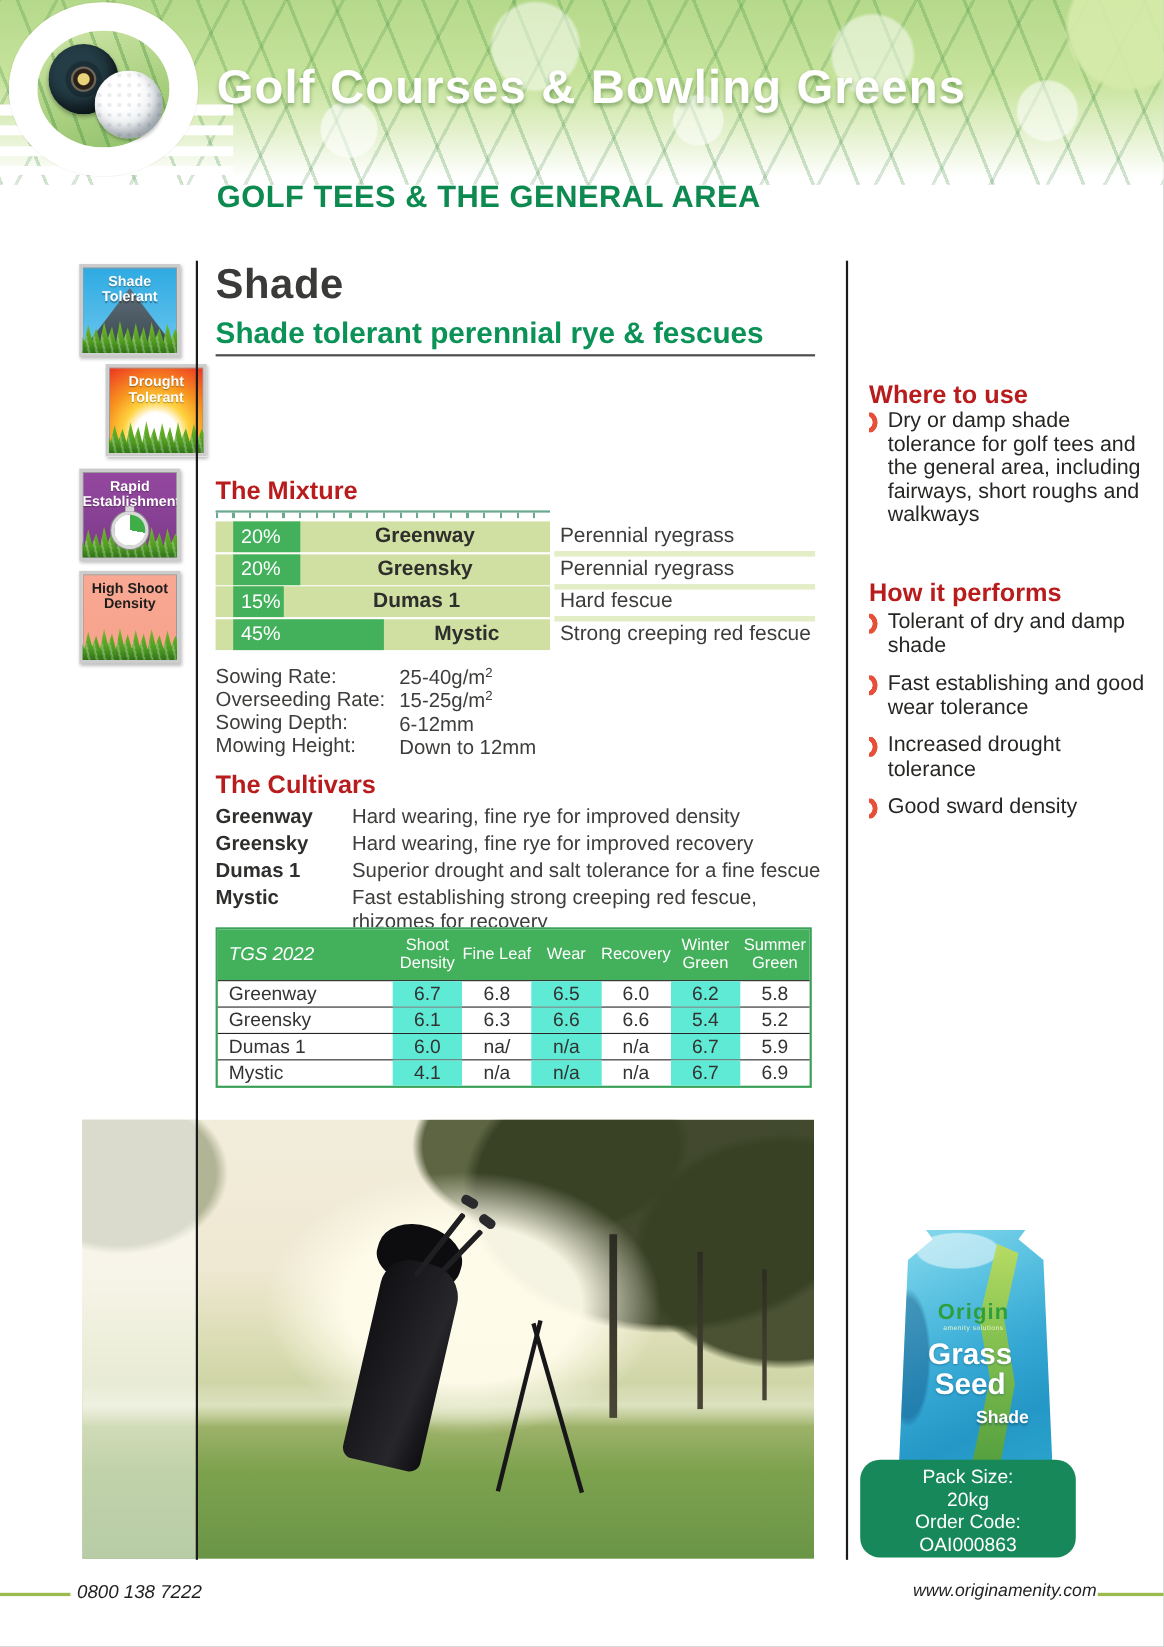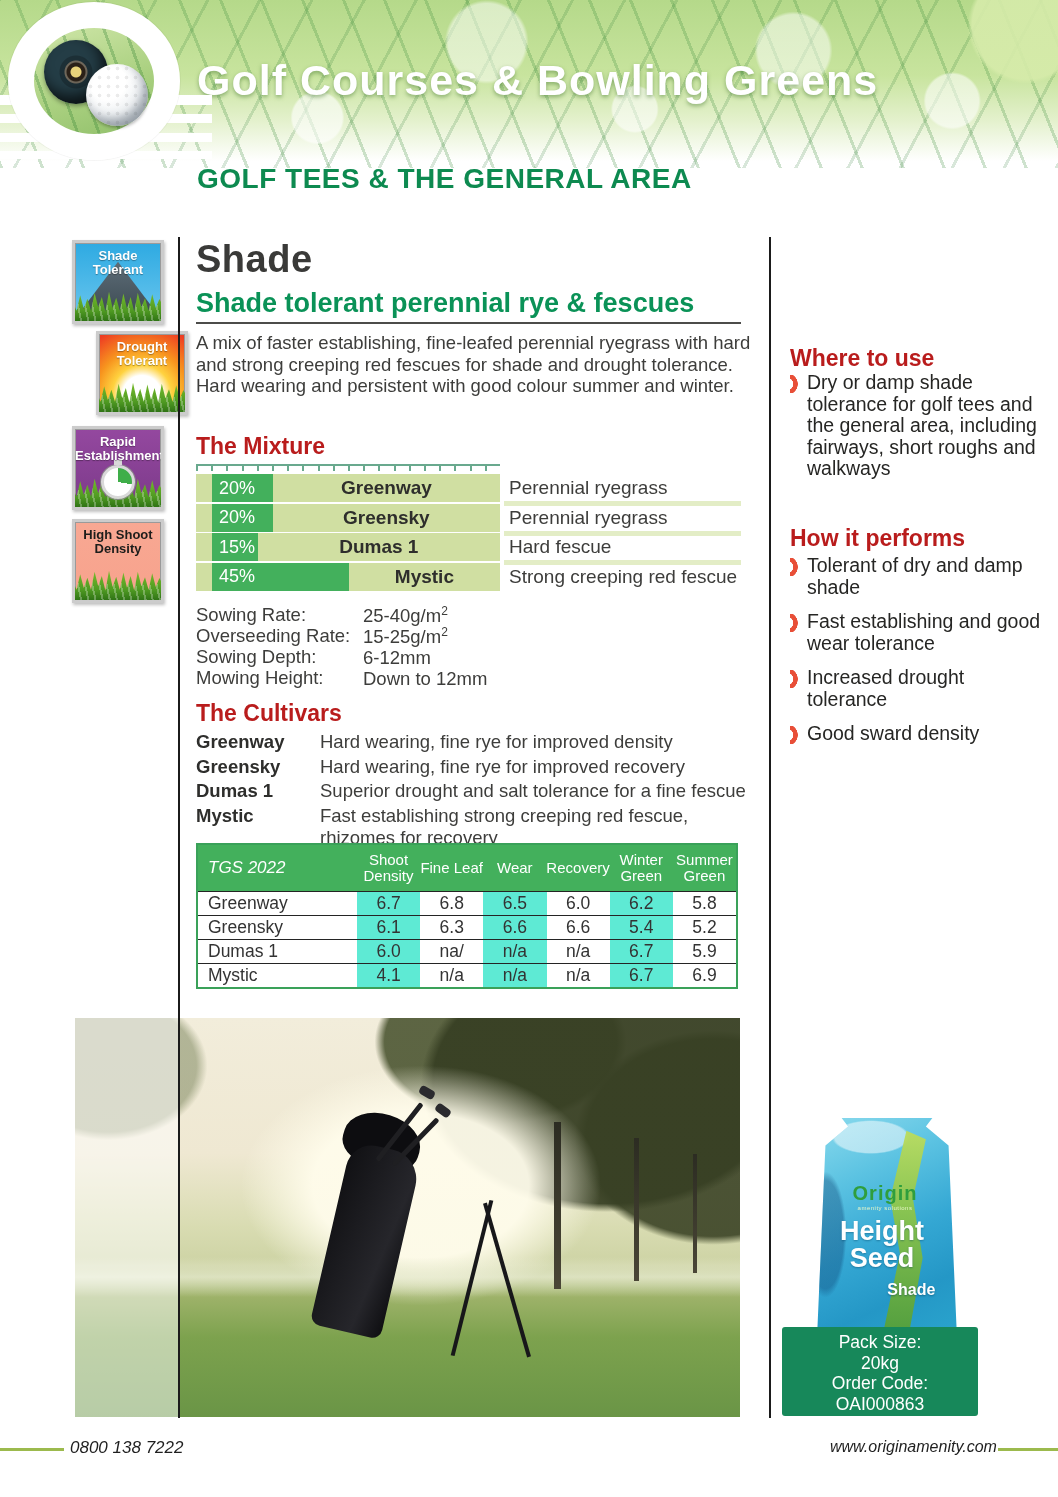--- a/index.html
+++ b/index.html
@@ -148,21 +148,21 @@
   .bag-swoosh { position:absolute; left:0; top:0; width:100%; height:100%;
     clip-path:polygon(62% 6%, 74% 10%, 66% 38%, 72% 66%, 64% 100%, 48% 100%, 58% 64%, 52% 38%);
     background:linear-gradient(180deg,#c3e060 0%, #8bc44a 45%, #57a038 100%); opacity:.95; }
   .bag-brand { position:absolute; left:0; right:4px; top:30%; text-align:center; font-size:20px; font-weight:bold; color:#2f9e3d; letter-spacing:1px; }
   .bag-tag { position:absolute; left:0; right:4px; top:41%; text-align:center; font-size:6px; color:#e8f6c8; letter-spacing:.5px; }
   .bag-line1 { position:absolute; left:0; right:10px; top:46%; text-align:center; font-size:27px; font-weight:800; color:#fff; text-shadow:0 1px 2px rgba(0,60,90,.4); }
   .bag-line2 { position:absolute; left:0; right:10px; top:59%; text-align:center; font-size:27px; font-weight:800; color:#fff; text-shadow:0 1px 2px rgba(0,60,90,.4); }
   .bag-variant { position:absolute; left:30%; right:0; top:77%; text-align:center; font-size:16px; font-weight:800; color:#fff; text-shadow:0 1px 2px rgba(0,60,90,.5); }
 
   .packbox { position:absolute; left:782px; top:1327px; width:196px; height:89px; background:#17885a;
-    border-radius:3px; color:#fff; text-align:center; font-size:17.5px; line-height:20.5px; padding-top:5px; }
+    border-radius:18px; color:#fff; text-align:center; font-size:17.5px; line-height:20.5px; padding-top:5px; }
 
   
   .foot-line { position:absolute; height:2.5px; background:#9cba4d; top:1448px; }
   .foot-text { position:absolute; top:1438px; font-size:17px; font-style:italic; color:#1f1f1f; }
 </style>
 </head>
 <body>
 
 <div class="page">
 
@@ -198,21 +198,20 @@
     <div class="badge-label">High Shoot Density</div>
     <div class="grass"></div>
   </div>
 
   <div class="vline" style="left:178px;"></div>
   <div class="vline" style="left:769px;"></div>
 
   <div class="h1">Shade</div>
   <div class="tagline">Shade tolerant perennial rye &amp; fescues</div>
   <div class="tagrule"></div>
-  <div class="desc">A mix of faster establishing, fine-leafed perennial ryegrass with hard and strong creeping red fescues for shade and drought tolerance. Hard wearing and persistent with good colour summer and winter.</div>
 
   <div class="sechead" style="left:196px; top:433px;">The Mixture</div>
   <div class="ruler"></div>
 
   <div class="mixrows">
     <div class="mixrow sep">
       <div class="mixbar">
           <div class="mixfill" style="width: 20%;">20%</div>
         <div class="mixname">Greenway</div>
         </div>
@@ -370,21 +369,21 @@
       <span class="crescent"></span>
       <span>Good sward density</span>
     </div>
   </div>
 
   <div class="bag">
     <div class="bag-body"></div>
     <div class="bag-swoosh"></div>
     <div class="bag-brand">Origin</div>
     <div class="bag-tag">amenity solutions</div>
-    <div class="bag-line1">Height</div>
+    <div class="bag-line1">Grass</div>
     <div class="bag-line2">Seed</div>
     <div class="bag-variant">Shade</div>
   </div>
 
   <div class="packbox">
     <div>Pack Size:</div>
     <div>20kg</div>
     <div>Order Code:</div>
     <div>OAI000863</div>
   </div>

